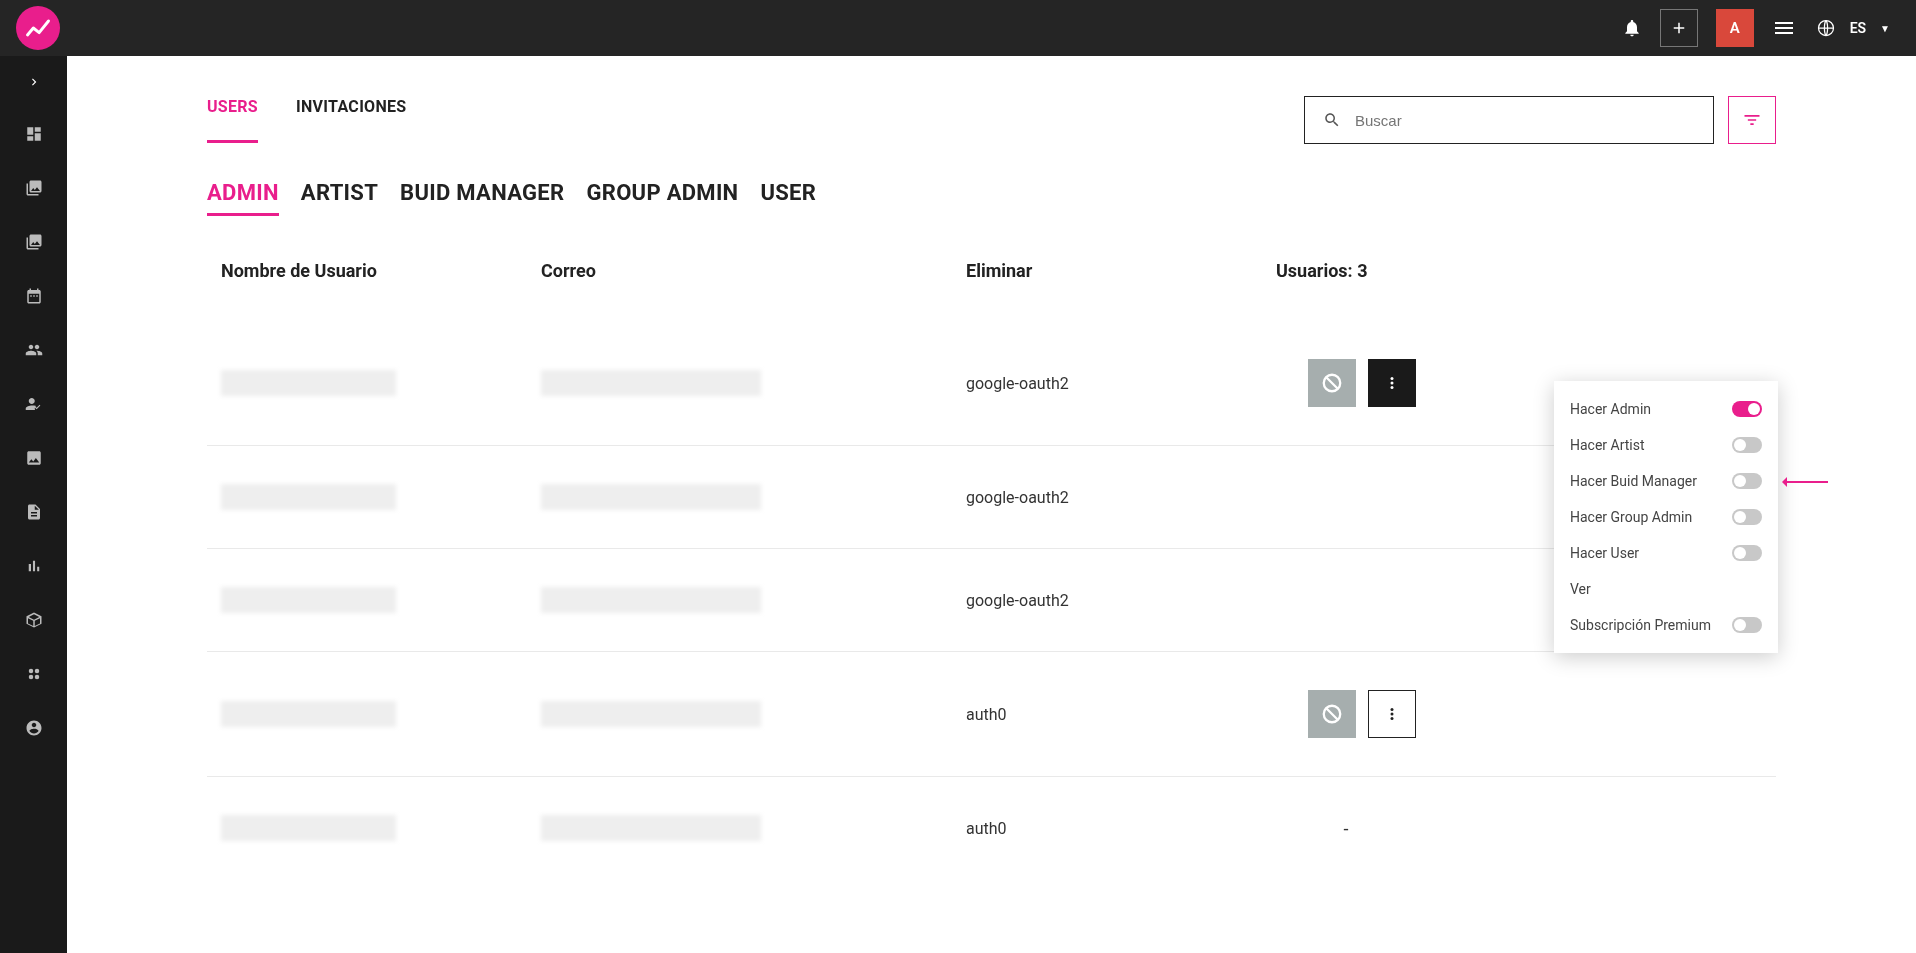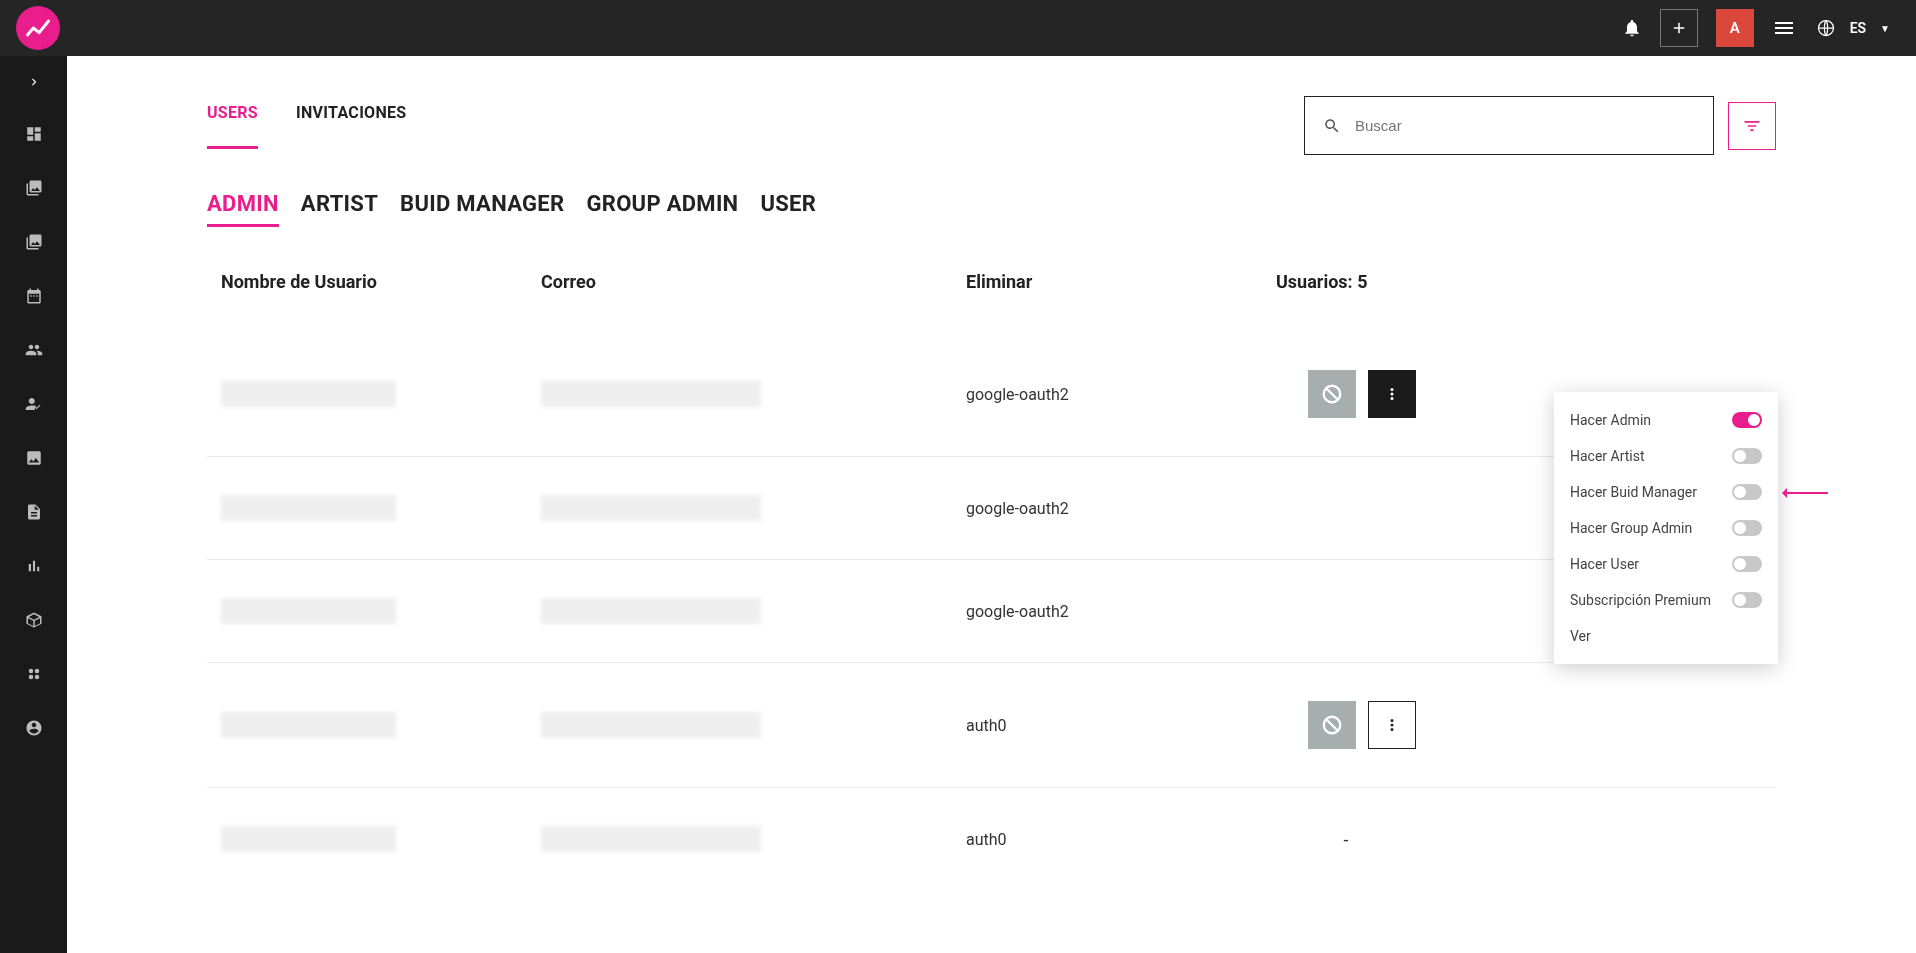--- a/index.html
+++ b/index.html
@@ -24,21 +24,21 @@
 .sidebar-icon { width: 18px; height: 18px; fill: #bbb; }
 .chevron-icon { width: 14px; height: 14px; fill: #fff; }
 
 .main { margin-left: 67px; margin-top: 56px; padding: 40px 140px 40px 140px; min-height: calc(100vh - 56px); }
 
 .tabs-row { display: flex; align-items: center; margin-bottom: 36px; }
 .tabs { display: flex; gap: 38px; }
 .tab { font-size: 16px; font-weight: 700; color: #222; padding-bottom: 24px; border-bottom: 3px solid transparent; cursor: pointer; letter-spacing: 0.3px; }
 .tab.active { color: #e91e8c; border-bottom-color: #e91e8c; }
 .tabs-spacer { flex: 1; }
-.search-box { width: 410px; height: 59px; border: 1px solid #222; display: flex; align-items: center; padding: 2px 18px; gap: 14px; }
+.search-box { width: 410px; height: 48px; border: 1px solid #222; display: flex; align-items: center; padding: 2px 18px; gap: 14px; }
 .search-icon { width: 18px; height: 18px; fill: #555; }
 .search-input { border: none; outline: none; font-size: 15px; flex: 1; background: transparent; }
 .filter-btn { width: 48px; height: 48px; border: 1px solid #e91e8c; background: transparent; display: flex; align-items: center; justify-content: center; margin-left: 14px; cursor: pointer; }
 .filter-icon { width: 20px; height: 20px; fill: #e91e8c; }
 
 .subtabs { display: flex; gap: 22px; margin-bottom: 44px; }
 .subtab { font-size: 22px; font-weight: 700; color: #222; padding-bottom: 8px; border-bottom: 3px solid transparent; cursor: pointer; letter-spacing: 0.3px; }
 .subtab.active { color: #e91e8c; border-bottom-color: #e91e8c; }
 
 .table-header { display: flex; font-size: 18px; font-weight: 700; color: #222; padding: 0 14px; margin-bottom: 40px; margin-top: 28px; }
@@ -213,21 +213,21 @@
     <div class="subtab"><span>ARTIST</span></div>
     <div class="subtab"><span>BUID MANAGER</span></div>
     <div class="subtab"><span>GROUP ADMIN</span></div>
     <div class="subtab"><span>USER</span></div>
   </div>
 
   <div class="table-header">
     <div class="col-user">Nombre de Usuario</div>
     <div class="col-email">Correo</div>
     <div class="col-provider">Eliminar</div>
-    <div class="col-count">Usuarios: 5</div>
+    <div class="col-count">Usuarios: 3</div>
   </div>
 
   <div class="row">
     <div class="col-user">
         <div class="redacted"></div>
       </div>
     <div class="col-email">
         <div class="redacted wide"></div>
       </div>
     <div class="col-provider provider-text">google-oauth2</div>
@@ -262,25 +262,25 @@
         </div>
       <div class="dropdown-item">
           <span>Hacer Group Admin</span>
           <div class="toggle"></div>
         </div>
       <div class="dropdown-item">
           <span>Hacer User</span>
           <div class="toggle"></div>
         </div>
       <div class="dropdown-item">
+          <span>Ver</span>
+        </div>
+      <div class="dropdown-item">
           <span>Subscripción Premium</span>
           <div class="toggle"></div>
-        </div>
-      <div class="dropdown-item">
-          <span>Ver</span>
         </div>
       <div class="arrow-annotation"></div>
     </div>
   </div>
 
   <div class="row">
     <div class="col-user">
         <div class="redacted"></div>
       </div>
     <div class="col-email">

